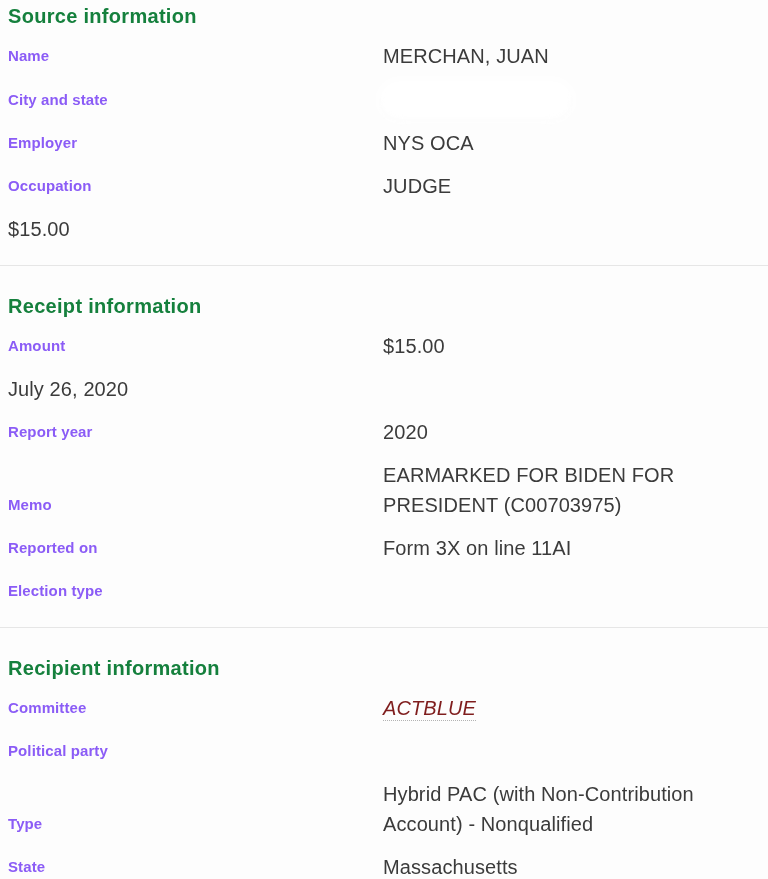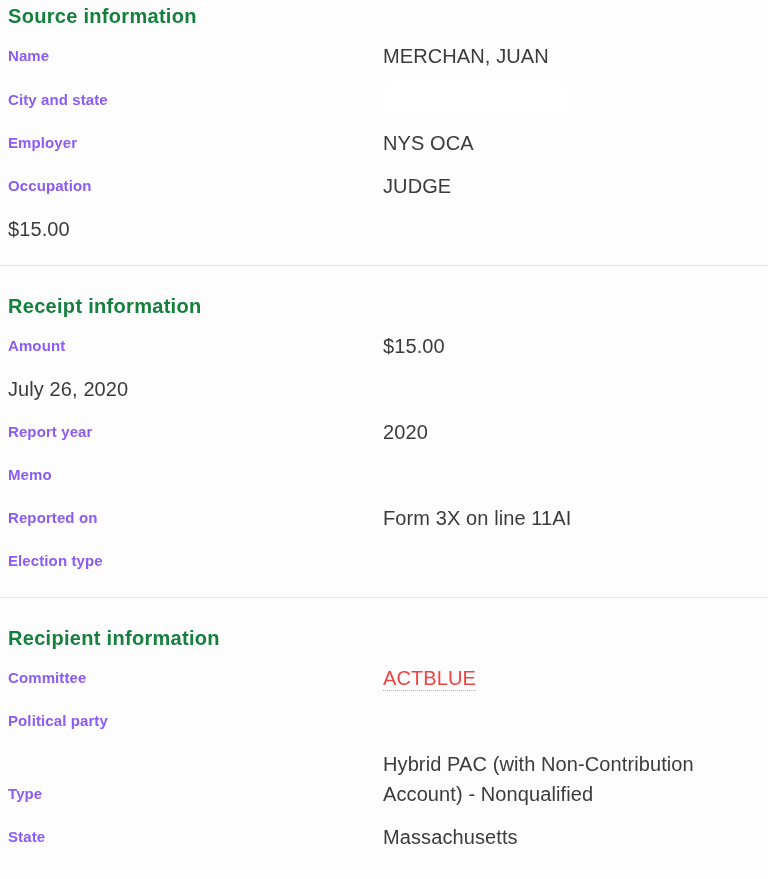--- a/index.html
+++ b/index.html
@@ -44,25 +44,26 @@
   .row-value {
     flex: 1 1 auto;
     min-width: 0;
     font-size: 20px;
     line-height: 30px;
     font-weight: 400;
     letter-spacing: 0.1px;
     color: #3b3b3b;
   }
   .committee-link {
-    color: #ef4444;
+    color: #7f1d1d;
     text-decoration: none;
     border-bottom: 1px dotted #b3b3b3;
     padding-bottom: 1px;
     cursor: pointer;
+    font-style: italic;
   }
   .redacted-blob {
     display: inline-block;
     width: 186px;
     height: 32px;
     background: #ffffff;
     border-radius: 16px;
     box-shadow: 0 0 12px 6px rgba(255,255,255,0.95), 0 2px 10px rgba(0,0,0,0.05);
     filter: blur(1.5px);
     vertical-align: bottom;
@@ -114,20 +115,21 @@
     <div class="row-value">July 26, 2020</div>
   </div>
 
   <div class="row">
     <div class="row-label">Report year</div>
     <div class="row-value">2020</div>
   </div>
 
   <div class="row">
     <div class="row-label">Memo</div>
+    <div class="row-value">EARMARKED FOR BIDEN FOR PRESIDENT (C00703975)</div>
   </div>
 
   <div class="row">
     <div class="row-label">Reported on</div>
     <div class="row-value">Form 3X on line 11AI</div>
   </div>
 
   <div class="row">
     <div class="row-label">Election type</div>
     <div class="row-value"></div>

